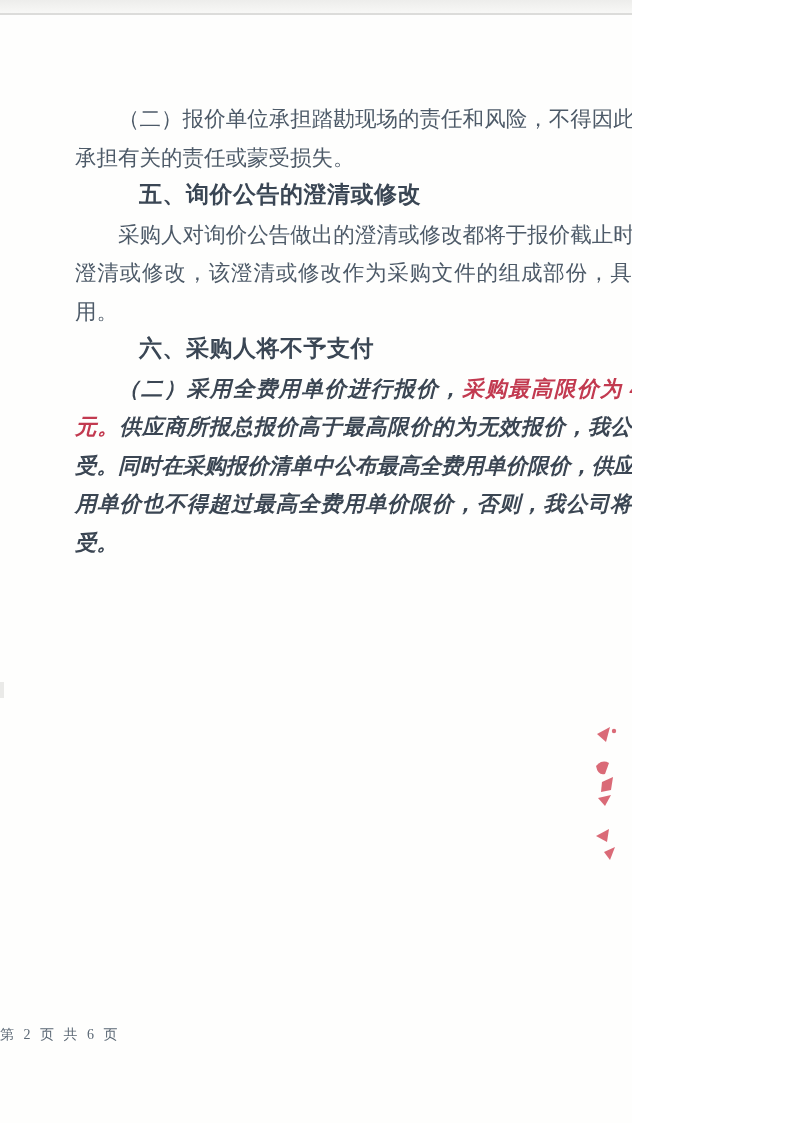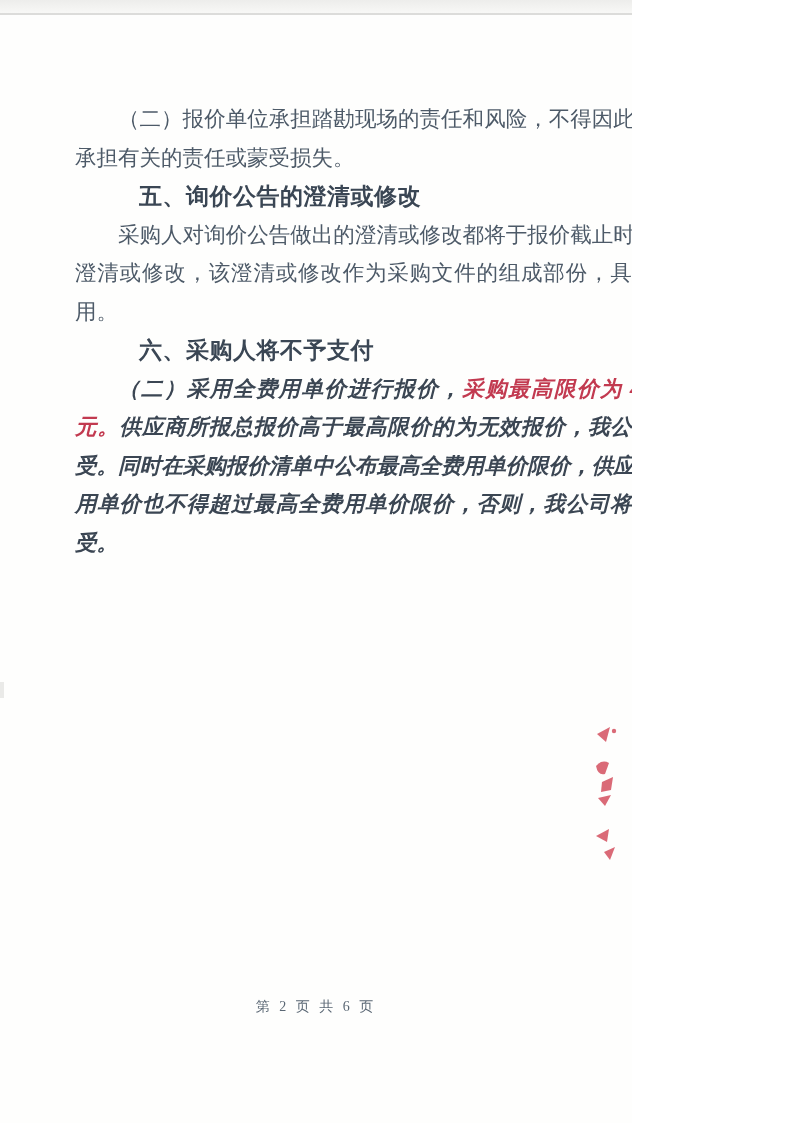--- a/index.html
+++ b/index.html
@@ -39,42 +39,42 @@
     line-height: 38.5px;
     color: #4d5a68;
     text-align: justify;
   }
   .para {
     margin: 0;
     text-indent: 2em;
   }
   .heading {
     margin: 0;
-    font-family: Liberation Sans, sans-serif;
+    font-family: Liberation Mono, monospace;
     font-weight: 700;
     font-size: 23px;
     line-height: 38.5px;
     color: #3a4654;
     text-indent: 64px;
     letter-spacing: 0.5px;
   }
   .para.bold {
     font-weight: 700;
     color: #3b4653;
     font-style: italic;
   }
   .red {
     color: #c23a50;
   }
   .footer {
     position: absolute;
-    top: 998px;
+    top: 1026px;
     left: 0;
     width: 100%;
-    text-align: center;
+    text-align: left;
     font-size: 14px;
     letter-spacing: 3px;
     color: #5a6774;
   }
   .seal {
     position: absolute;
     right: 10px;
     top: 722px;
     width: 34px;
     height: 142px;

